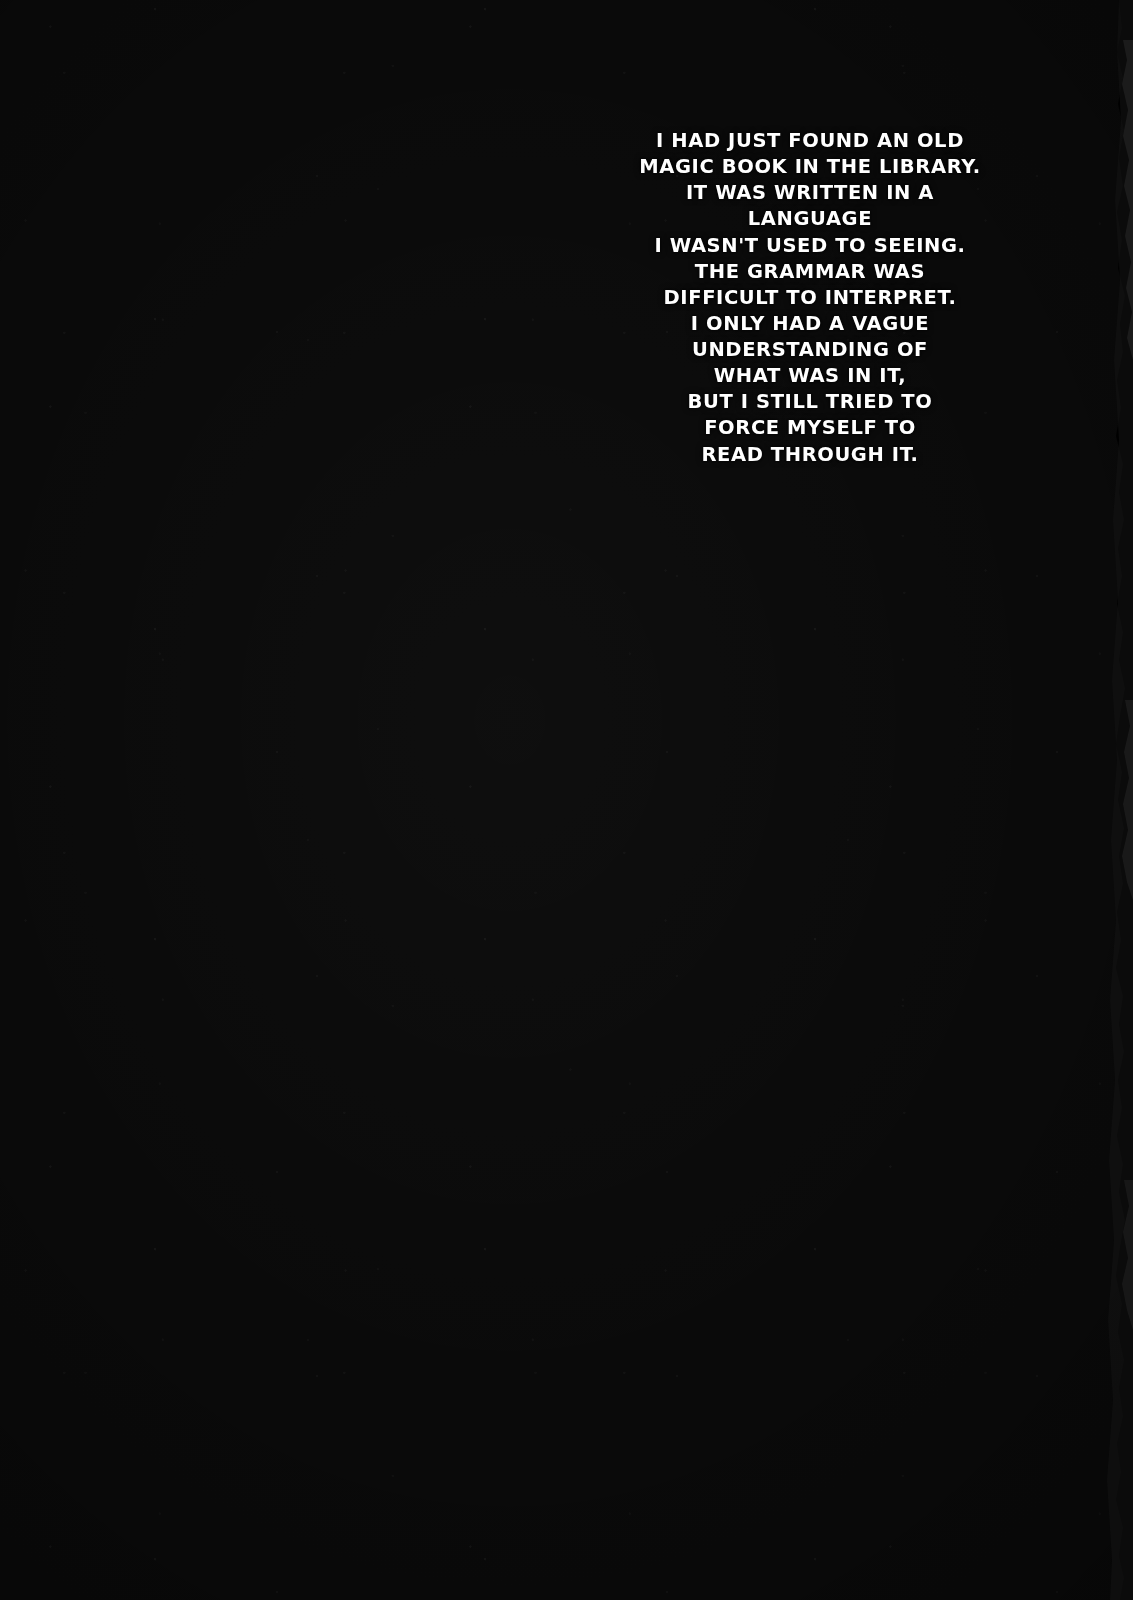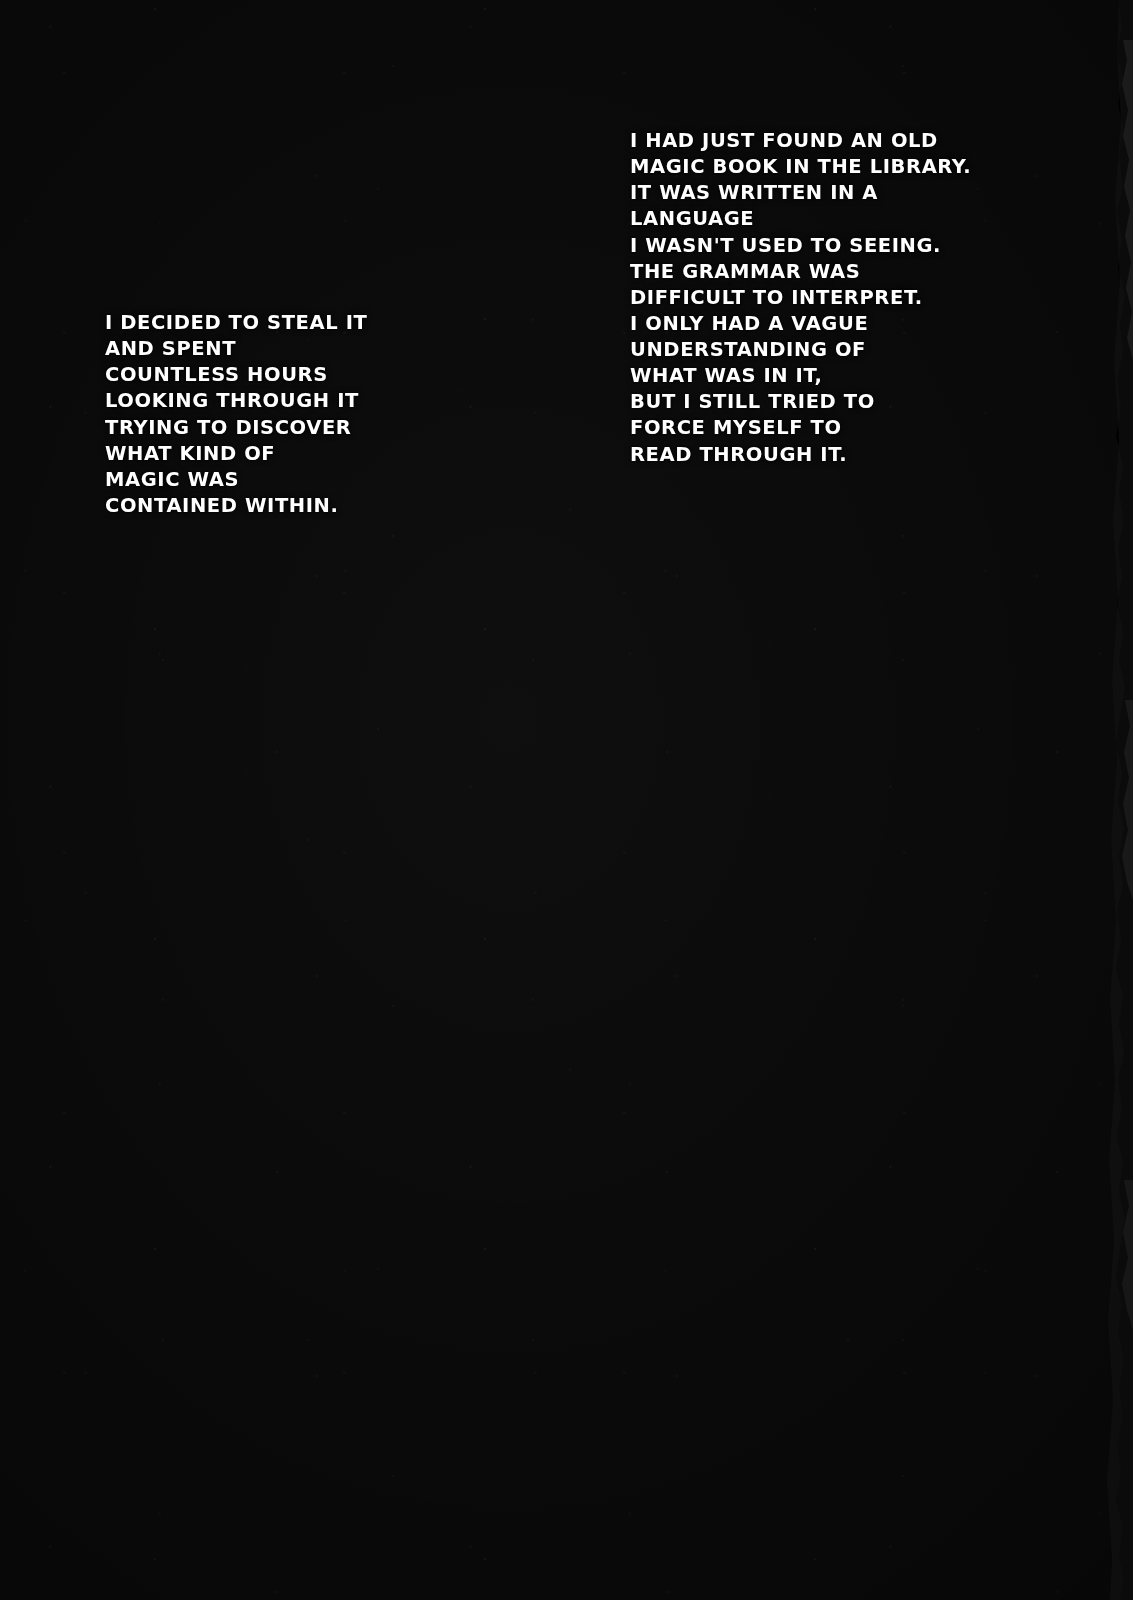--- a/index.html
+++ b/index.html
@@ -64,20 +64,21 @@
     width: 60px;
     height: 1600px;
     pointer-events: none;
   }
   .torn-edge svg { display: block; }
 
   
   .caption {
     position: absolute;
     color: #ffffff;
+    text-align: center;
     text-transform: uppercase;
     font-family: "DejaVu Sans", sans-serif;
     font-weight: 700;
     letter-spacing: 0.6px;
     line-height: 1.34;
     white-space: pre-line;
     text-shadow:
       0 0 2px rgba(0,0,0,0.9),
       0 0 6px rgba(0,0,0,0.8);
   }
@@ -137,23 +138,15 @@
 I WASN'T USED TO SEEING.
 THE GRAMMAR WAS
 DIFFICULT TO INTERPRET.
 I ONLY HAD A VAGUE
 UNDERSTANDING OF
 WHAT WAS IN IT,
 BUT I STILL TRIED TO
 FORCE MYSELF TO
 READ THROUGH IT.</div>
 
-  <div class="caption" id="caption-steal">I DECIDED TO STEAL IT
-AND SPENT
-COUNTLESS HOURS
-LOOKING THROUGH IT
-TRYING TO DISCOVER
-WHAT KIND OF
-MAGIC WAS
-CONTAINED WITHIN.</div>
 
 
 </div>
 
 </body></html>

